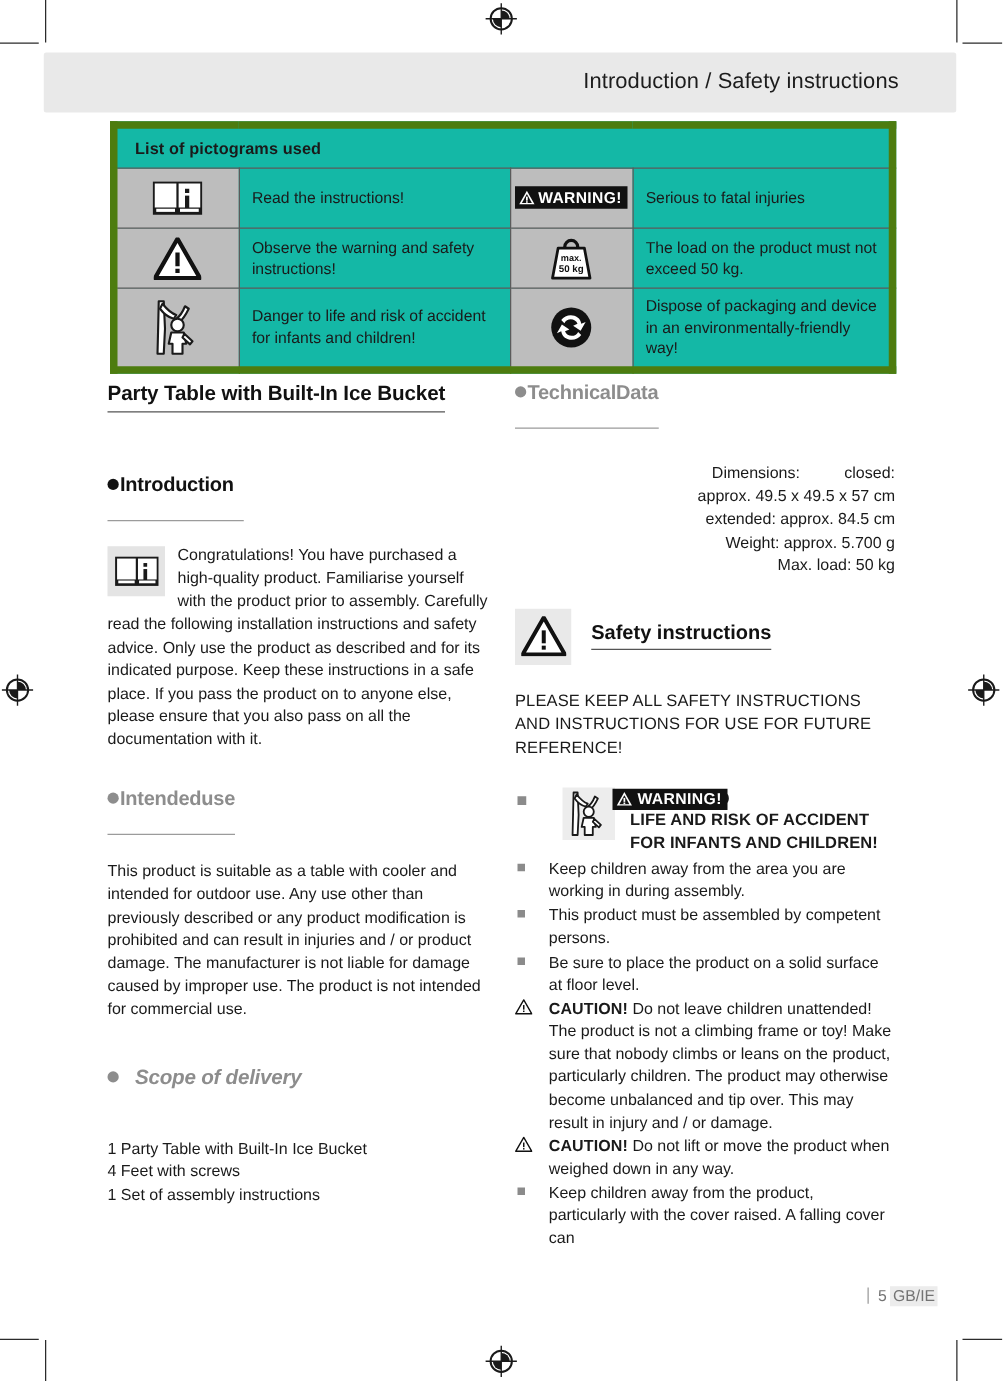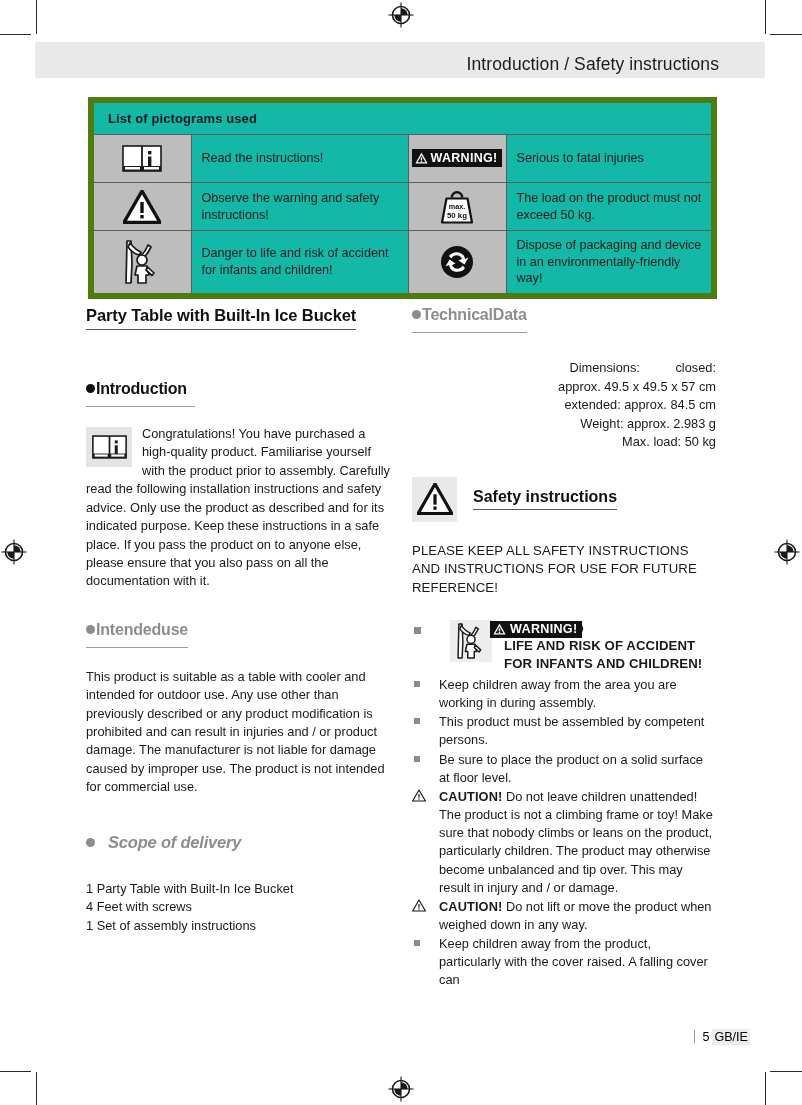--- a/index.html
+++ b/index.html
@@ -23,21 +23,21 @@
   .crop-v { position: absolute; width: 1px; background: #2b2b2b; }
   .crop-h { position: absolute; height: 1px; background: #2b2b2b; }
   .regmark { position: absolute; width: 26px; height: 26px; }
 
   
   .runhead {
     position: absolute;
     left: 35px;
     top: 42px;
     width: 730px;
-    height: 36px;
+    height: 48px;
     background: #e9e9e9;
     border-radius: 2px;
   }
   .runhead-text {
     position: absolute;
     right: 46px;
     top: 12px;
     font-size: 17.5px;
     letter-spacing: .1px;
     color: #1c1c1c;
@@ -99,21 +99,21 @@
     display: inline-block;
     white-space: nowrap;
   }
 
   .h2 {
     font-size: 16px;
     font-weight: bold;
     color: #8d8d8d;
     letter-spacing: -0.2px;
     display: inline-block;
-    padding-bottom: 8px;
+    padding-bottom: 18px;
     border-bottom: 1.4px solid #9b9b9b;
     white-space: nowrap;
     text-align: right;
   }
   .h2.black { color: #111; }
   .h2 .dot {
     display: inline-block;
     width: 9px; height: 9px;
     border-radius: 50%;
     background: currentColor;
@@ -239,21 +239,21 @@
     padding-left: 27px;
     margin-top: 1px;
   }
 
   
   .footer {
     position: absolute;
     right: 52px;
     top: 1030px;
     font-size: 12.6px;
-    color: #000000;
+    color: #737373;
     white-space: nowrap;
   }
   .footer .bar {
     display: inline-block;
     width: 1px; height: 13px;
     background: #9a9a9a;
     vertical-align: -2px;
     margin-right: 7px;
   }
   .footer .pagenum { margin-right: 3px; }
@@ -450,21 +450,21 @@
     <div class="h2">
       <span class="dot"></span><span>TechnicalData</span>
     </div>
 
     <div style="height:26px;"></div>
 
     <div>
       <div class="tech-line">Dimensions:          closed:</div>
       <div class="tech-line">  approx. 49.5 x 49.5 x 57 cm</div>
       <div class="tech-line">  extended: approx. 84.5 cm</div>
-      <div class="tech-line">Weight: approx. 2.983 g</div>
+      <div class="tech-line">Weight: approx. 5.700 g</div>
       <div class="tech-line">Max. load: 50 kg</div>
     </div>
 
     <div style="height:25px;"></div>
 
     <div class="safety-head">
       <div class="safety-tri-box">
         <svg width="36" height="32" viewBox="0 0 38 34">
           <path d="M19 1 L37 32.5 L1 32.5 Z" fill="#fff" stroke="#111" stroke-width="3.4" stroke-linejoin="round"></path>
           <rect x="17.3" y="12" width="3.4" height="11" fill="#111"></rect>

